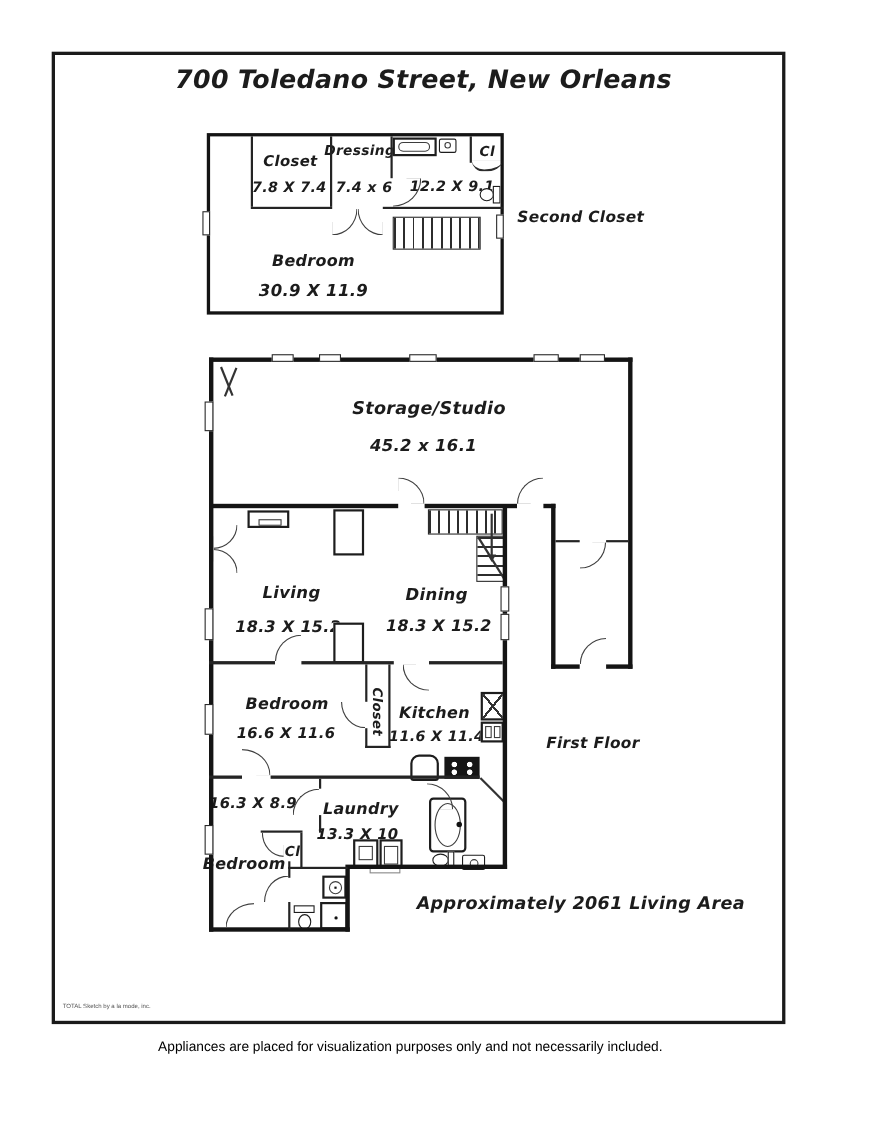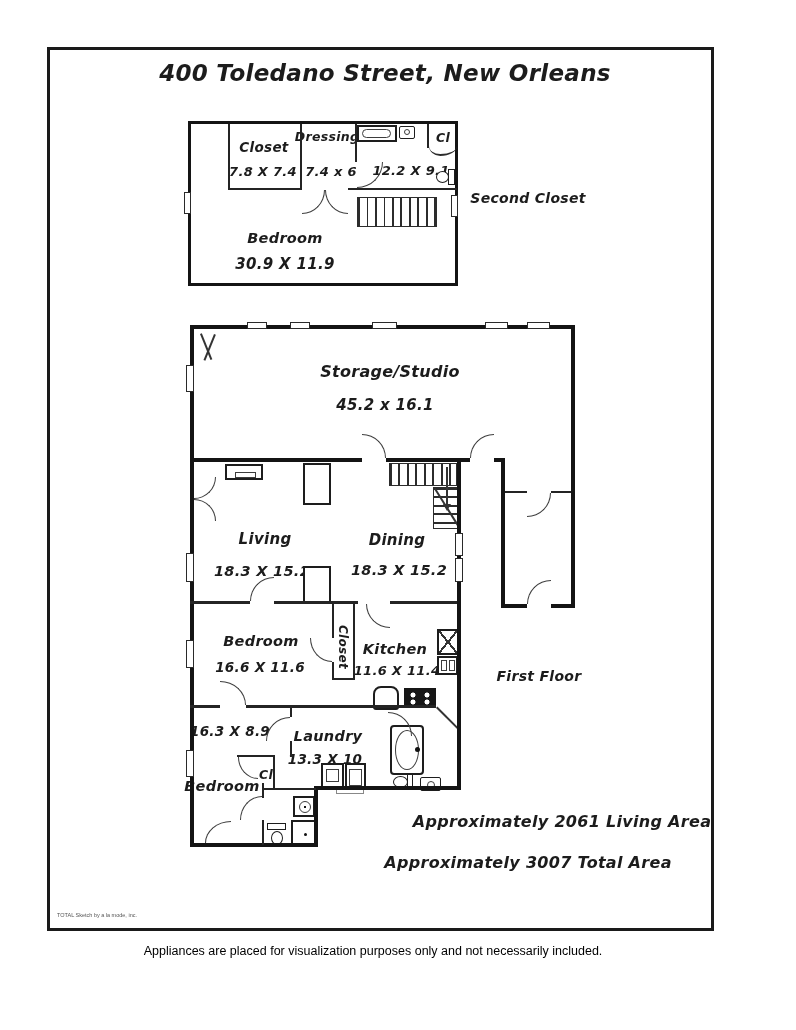--- a/index.html
+++ b/index.html
@@ -48,21 +48,21 @@
     border-left:4px solid transparent; border-right:4px solid transparent;
     border-top:7px solid #333;
   }
 </style>
 </head>
 <body>
 
 <div id="sheet">
   <div class="frame"></div>
 
-  <div class="lbl" style="left:385px; top:73px; font-size:23px; font-weight:700;">400 Toledano Street, New Orleans</div>
+  <div class="lbl" style="left:385px; top:73px; font-size:23px; font-weight:700;">700 Toledano Street, New Orleans</div>
 
   <div class="plan2"></div>
 
   <div class="lbl" style="left:264px; top:147px; font-size:13.5px;">Closet</div>
   <div class="lbl" style="left:263px; top:171px; font-size:13px;">7.8 X 7.4</div>
   <div class="lbl" style="left:327px; top:136px; font-size:12.5px;">Dressing</div>
   <div class="lbl" style="left:331px; top:171px; font-size:13px;">7.4 x 6</div>
   <div class="lbl" style="left:411px; top:170px; font-size:13px;">12.2 X 9.1</div>
   <div class="lbl" style="left:443px; top:137px; font-size:12.5px;">Cl</div>
   <div class="lbl" style="left:285px; top:238px; font-size:14.5px;">Bedroom</div>
@@ -92,22 +92,21 @@
   <div class="lbl vert" style="left:343px; top:647px; font-size:12px;">Closet</div>
   <div class="lbl" style="left:395px; top:649px; font-size:14.5px;">Kitchen</div>
   <div class="lbl" style="left:397px; top:670px; font-size:13px;">11.6 X 11.4</div>
   <div class="lbl" style="left:539px; top:676px; font-size:14px;">First Floor</div>
   <div class="lbl" style="left:230px; top:731px; font-size:13.5px;">16.3 X 8.9</div>
   <div class="lbl" style="left:328px; top:736px; font-size:14.5px;">Laundry</div>
   <div class="lbl" style="left:325px; top:759px; font-size:13.5px;">13.3 X 10</div>
   <div class="lbl" style="left:266px; top:774px; font-size:12.5px;">Cl</div>
   <div class="lbl" style="left:222px; top:786px; font-size:14.5px;">Bedroom</div>
 
-  <div class="lbl" style="left:528px; top:821px; font-size:16px;margin-left:34px;">Approximately 2061 Living Area</div>
-  <div class="lbl" style="left:528px; top:862px; font-size:16px;">Approximately 3007 Total Area</div>
+  <div class="lbl" style="left:528px; top:821px; font-size:16px;">Approximately 2061 Living Area</div>
 
   <div class="credit" style="left:57px; top:912px;">TOTAL Sketch by a la mode, inc.</div>
   <div class="footer-txt" style="left:373px; top:951px; font-size:12.5px;">Appliances are placed for visualization purposes only and not necessarily included.</div>
 
   <div class="fix" style="left:225px; top:464px; width:38px; height:16px;">
     <div class="in" style="left:8px; top:6px; width:21px; height:6px; border-width:1px;"></div>
   </div>
 
   <div class="fix" style="left:303px; top:463px; width:28px; height:42px;"></div>
   <div class="fix" style="left:303px; top:566px; width:28px; height:37px;"></div>

